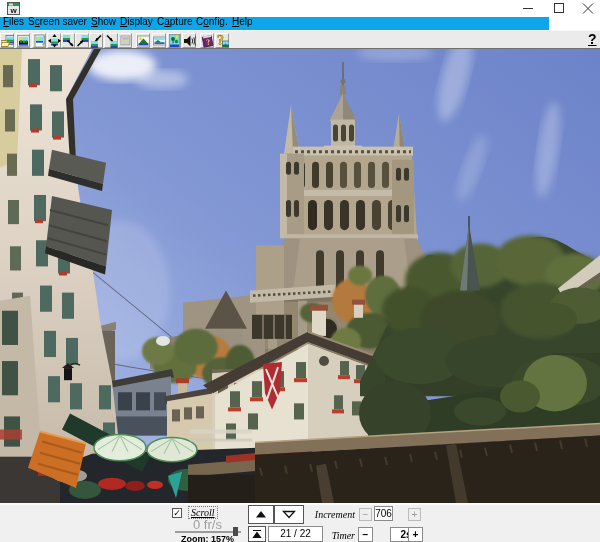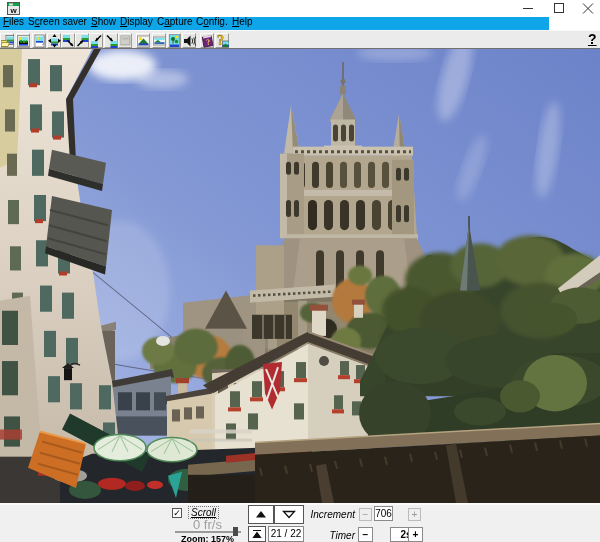--- a/index.html
+++ b/index.html
@@ -13,21 +13,21 @@
     font-size:10px; color:#000; }
   .menubar span { position:absolute; top:-1px; }
   .toolbar { position:absolute; left:0; top:30px; width:600px; height:19px; background:#ebebeb;
     border-top:1px solid #f8f8f8; border-bottom:1px solid #707070; }
   .tbtn { position:absolute; top:2px; width:14px; height:15px; background:#e6e6e2;
     border:1px solid; border-color:#fafafa #9a9a93 #9a9a93 #fafafa; }
   .photo { position:absolute; left:0; top:49px; width:600px; height:454px; filter:blur(0.4px); }
   .bottom { position:absolute; left:0; top:503px; width:600px; height:39px; background:#f0f0f0;
     border-top:2px solid #fbfbfb; }
   .lbl { position:absolute; font-size:10px; color:#000; }
-  .it { font-style:italic; }
+  .it { font-style:italic;font-family:Liberation Serif, serif; }
   .box { position:absolute; background:#fff; border:1px solid #8a8a8a; font-size:10px;
     text-align:center; color:#000; }
 </style>
 </head>
 <body>
 <div class="titlebar">
   <svg class="ticon" viewBox="0 0 13 13">
     <rect x="0.5" y="0.5" width="12" height="12" fill="#e8e8e8" stroke="#555"></rect>
     <rect x="1" y="1" width="11" height="3" fill="#14a04a"></rect>
     <rect x="2" y="1.5" width="4" height="2" fill="#e0e0e0"></rect>
@@ -566,21 +566,21 @@
 
   <div class="box" style="left:248px;top:0px;width:26px;height:19px;border-color:#555"><svg width="24" height="17">
         <path d="M12 5 L17 11.5 L7 11.5 Z" fill="#111"></path>
       </svg></div>
   <div class="box" style="left:274px;top:0px;width:30px;height:19px;border-color:#555"><svg width="28" height="17">
         <path d="M14 11.5 L19.5 5.5 L8.5 5.5 Z" fill="none" stroke="#111" stroke-width="1.3"></path>
       </svg></div>
   <div class="box" style="left:248px;top:21px;width:18px;height:16px;border-color:#555"><svg width="16" height="14">
         <path d="M4 3.5 L12 3.5 M8 5.5 L11.5 10.5 L4.5 10.5 Z" stroke="#111" fill="#111" stroke-width="1.2"></path>
       </svg></div>
-  <div class="box" style="left:268px;top:21px;width:36px;height:16px;line-height:14px">21 / 22</div>
+  <div class="box" style="left:268px;top:21px;width:55px;height:16px;line-height:14px">21 / 22</div>
 
   <div class="lbl it" style="left:280px;top:4px;width:75px;text-align:right">Increment</div>
   <div class="box" style="left:359px;top:3px;width:13px;height:13px;background:#eee;border-color:#bbb;color:#999;line-height:11px">−</div>
   <div class="box" style="left:374px;top:1px;width:19px;height:15px;line-height:13px">706</div>
   <div class="box" style="left:408px;top:3px;width:13px;height:13px;background:#eee;border-color:#bbb;color:#999;line-height:11px">+</div>
   <div class="lbl it" style="left:280px;top:25px;width:75px;text-align:right">Timer</div>
   <div class="box" style="left:358px;top:22px;width:15px;height:15px;font-weight:bold;line-height:13px">−</div>
   <div class="box" style="left:390px;top:22px;width:32px;height:15px;font-weight:bold;line-height:13px">2s</div>
   <div class="box" style="left:408px;top:22px;width:15px;height:15px;font-weight:bold;line-height:13px">+</div>
 </div>

